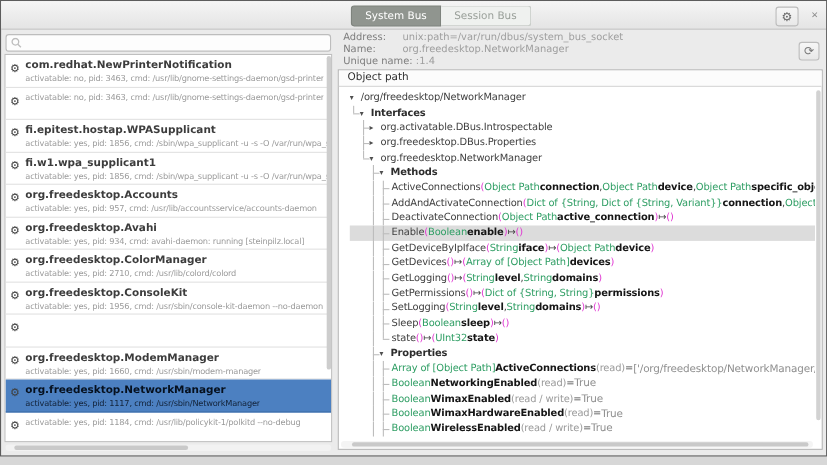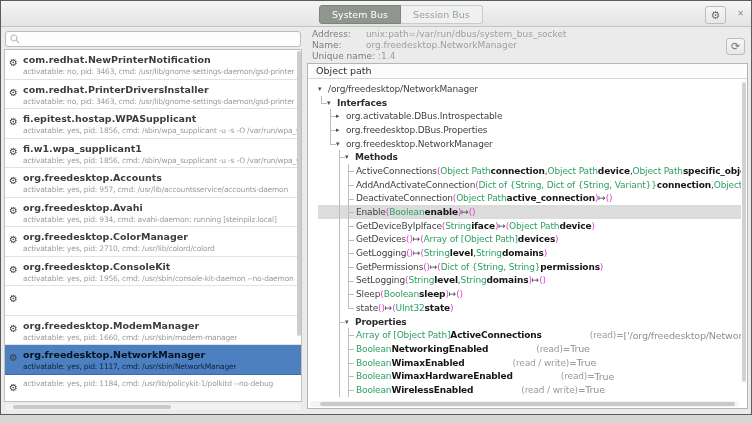--- a/index.html
+++ b/index.html
@@ -64,21 +64,21 @@
   .guide { width:9px; height:13.7px; position:relative; flex:none; }
   .g-v::before, .g-t::before { content:""; position:absolute; left:3px; top:0; bottom:0; width:1px; background:#bdbdbd; }
   .g-l::before { content:""; position:absolute; left:3px; top:0; height:7px; width:1px; background:#bdbdbd; }
   .g-t::after, .g-l::after { content:""; position:absolute; left:3px; top:7px; width:6px; height:1px; background:#bdbdbd; }
   .expander { width:10px; flex:none; font-size:7px; color:#4f4f4f; text-align:left; }
   .seg-p { color:#3f3f3f; }
   .seg-s { color:#2d2d2d; font-weight:bold; }
   .seg-b { color:#e03ad2; }
   .seg-t { color:#2f9e64; }
   .seg-n { color:#161616; font-weight:bold; }
-  .seg-g { color:#9a9a9a;margin-left:48px; }
+  .seg-g { color:#9a9a9a; }
   .seg-v { color:#8f8f8f; font-size:9.5px; }
   .tree-hscroll { position:absolute; left:2px; right:8px; bottom:1px; height:6px; background:#f4f4f4; border-radius:3px; }
   .tree-hthumb { position:absolute; top:1px; height:4px; left:10px; right:4px; background:#c9c9c9; border-radius:2px; }
   .tree-vthumb { position:absolute; right:1px; top:18px; width:4px; height:300px; background:#d2d2d2; border-radius:2px; }
 </style>
 </head>
 <body>
 
 <div class="window">
 
@@ -104,21 +104,20 @@
         <div class="service-item">
           <span class="svc-icon">⚙</span>
           <div class="svc-text">
             <div class="svc-name">com.redhat.NewPrinterNotification</div>
             <div class="svc-detail">activatable: no, pid: 3463, cmd: /usr/lib/gnome-settings-daemon/gsd-printer</div>
           </div>
         </div>
         <div class="service-item">
           <span class="svc-icon">⚙</span>
           <div class="svc-text">
-            <div class="svc-name">com.redhat.PrinterDriversInstaller</div>
             <div class="svc-detail">activatable: no, pid: 3463, cmd: /usr/lib/gnome-settings-daemon/gsd-printer</div>
           </div>
         </div>
         <div class="service-item">
           <span class="svc-icon">⚙</span>
           <div class="svc-text">
             <div class="svc-name">fi.epitest.hostap.WPASupplicant</div>
             <div class="svc-detail">activatable: yes, pid: 1856, cmd: /sbin/wpa_supplicant -u -s -O /var/run/wpa_supplicant</div>
           </div>
         </div>

